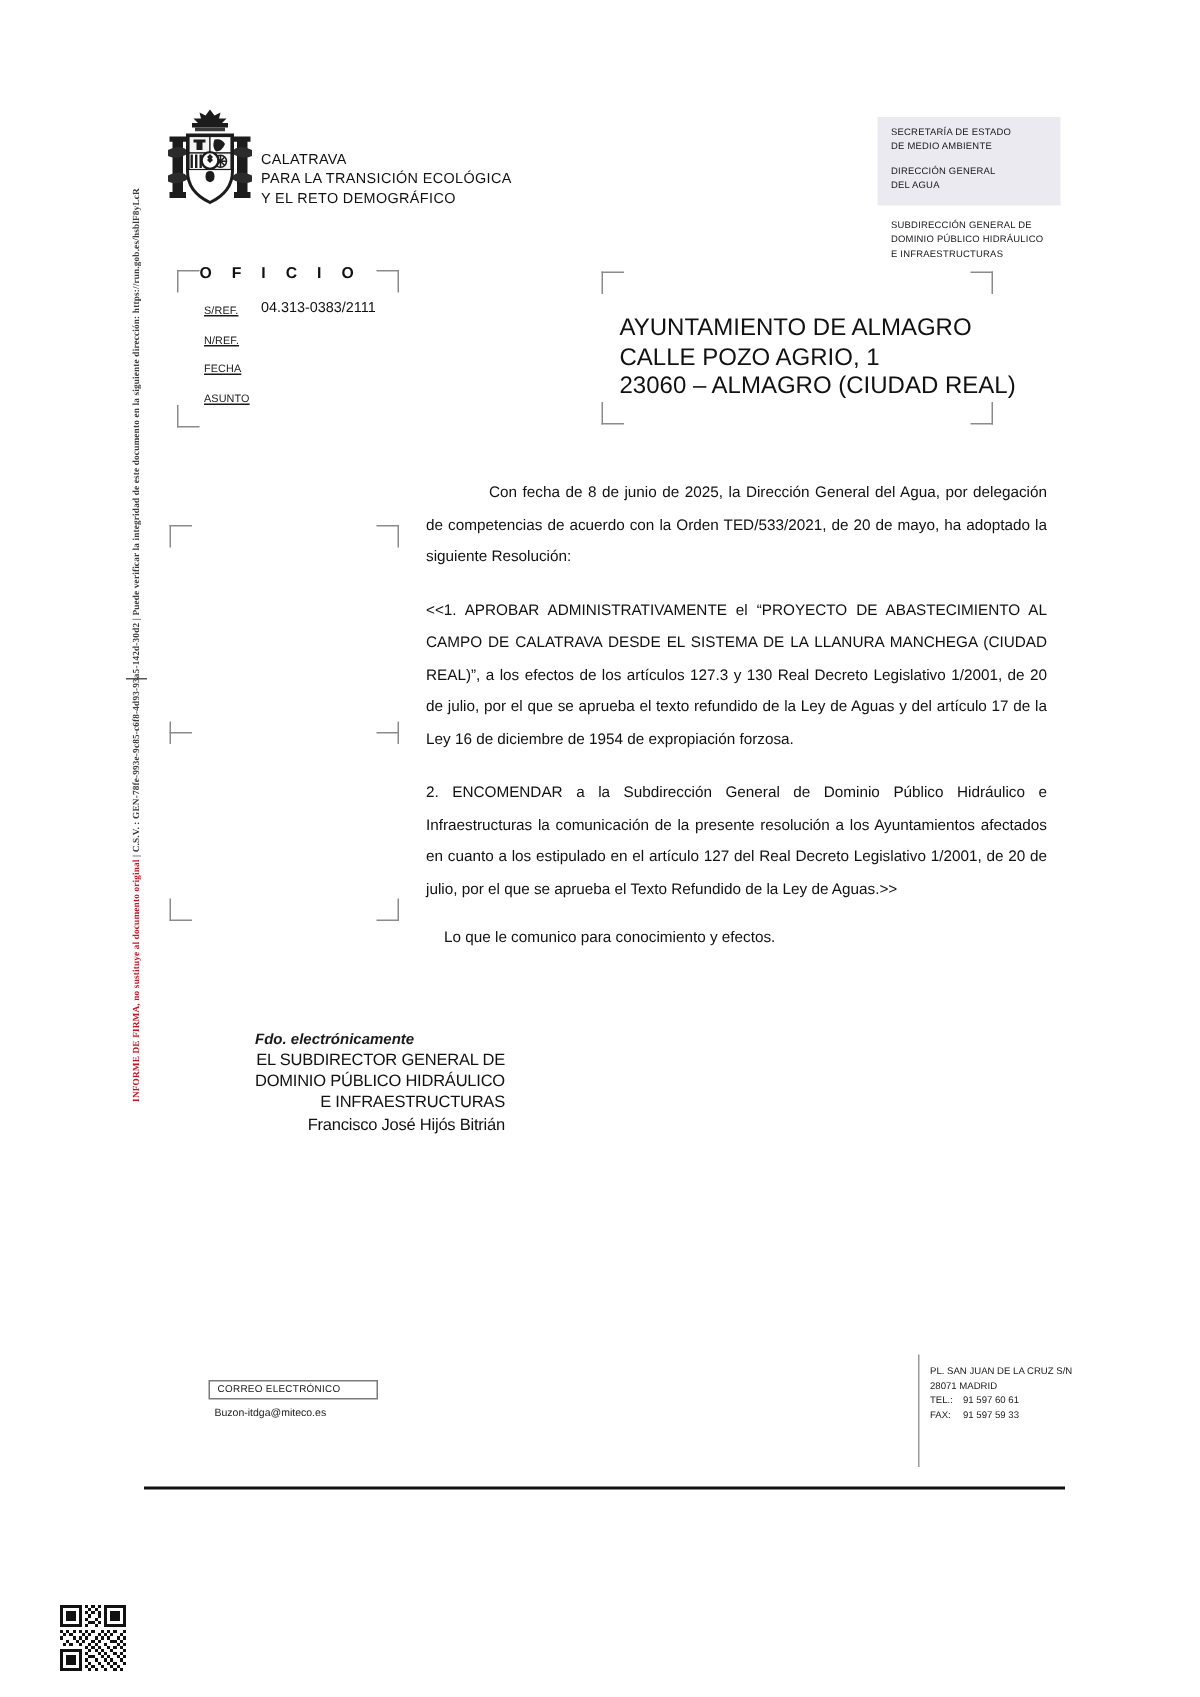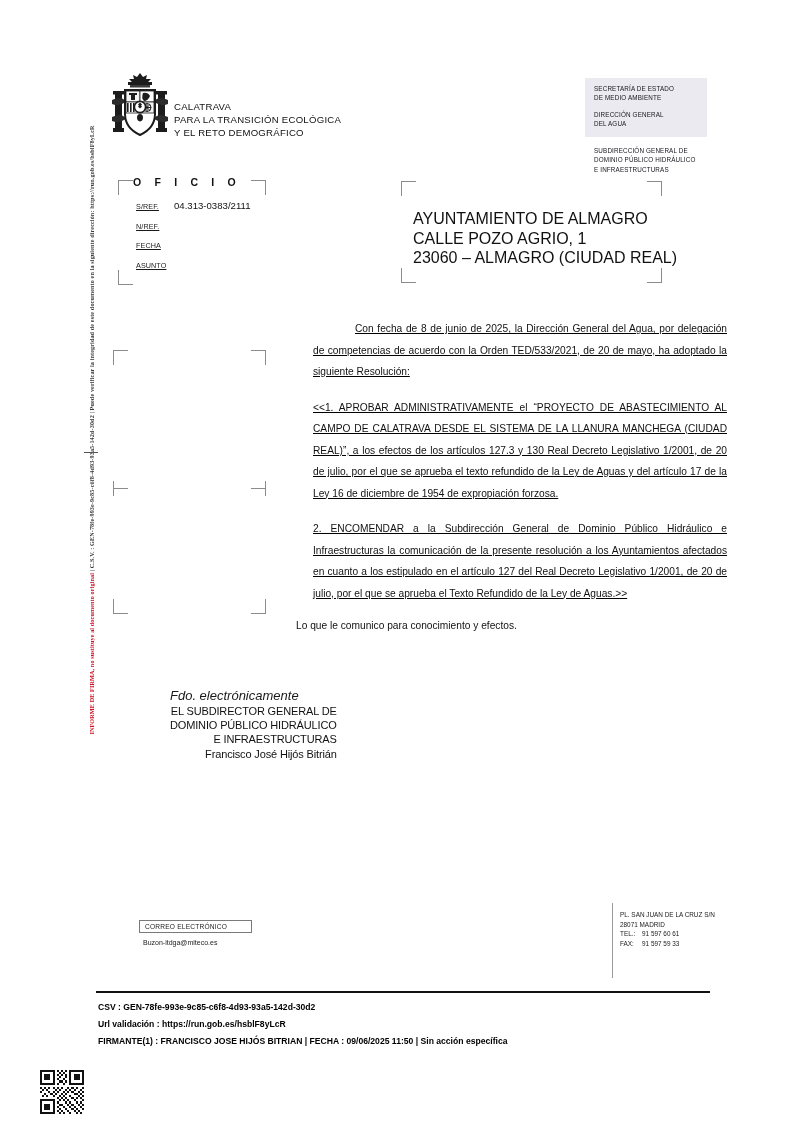--- a/index.html
+++ b/index.html
@@ -128,46 +128,45 @@
     position: absolute;
     background: #8b8b8b;
     display: block;
   }
   .mk .h { height: 1px; width: 15px; }
   .mk .v { width: 1px; height: 15px; }
 
   
   .body-col {
     position: absolute;
-    left: 313px; top: 318px;
+    left: 284px; top: 318px;
     width: 414px;
-    text-decoration: underline;
   }
   .p {
     font-size: 10.2px;
     line-height: 21.5px;
     text-align: justify;
     text-align-last: left;
     color: #111;
     margin: 0 0 14px 0;
   }
   .p.indent { text-indent: 42px; }
   .closing {
     position: absolute;
     left: 296px; top: 620px;
     font-size: 10.2px;
     color: #111;
   }
 
   
   .sig { position: absolute; left: 170px; top: 688px; }
   .sig .fdo {
-    font-size: 13px;
+    font-size: 10px;
     font-style: italic;
-    font-weight: normal;
+    font-weight: bold;
     color: #1a1a1a;
     margin-bottom: 1px;
   }
   .sig .ln {
     font-size: 11px;
     line-height: 14.2px;
     color: #111;
     letter-spacing: -.15px;
     text-align: right;
   }
@@ -409,25 +408,20 @@
 
   <div class="foot-rule"></div>
   <div class="foot-addr">
     <div>PL. SAN JUAN DE LA CRUZ S/N</div>
     <div>28071 MADRID</div>
     <div><span class="lbl">TEL.:</span><span>91 597 60 61</span></div>
     <div><span class="lbl">FAX:</span><span>91 597 59 33</span></div>
   </div>
 
   <div class="band-rule"></div>
-  <div class="band">
-    <div>CSV : GEN-78fe-993e-9c85-c6f8-4d93-93a5-142d-30d2</div>
-    <div>Url validación : https://run.gob.es/hsblF8yLcR</div>
-    <div>FIRMANTE(1) : FRANCISCO JOSE HIJÓS BITRIAN | FECHA : 09/06/2025 11:50 | Sin acción específica</div>
-  </div>
 
   <div class="qr">
     <svg viewBox="0 0 21 21" width="44" height="44" shape-rendering="crispEdges" aria-hidden="true">
       <rect width="21" height="21" fill="#fff"></rect>
       <g fill="#111">
         <path d="M0 0h7v7H0z"></path>
           <path d="M1 1h5v5H1z" fill="#fff"></path>
           <path d="M2 2h3v3H2z"></path>
         <path d="M14 0h7v7h-7z"></path>
           <path d="M15 1h5v5h-5z" fill="#fff"></path>

